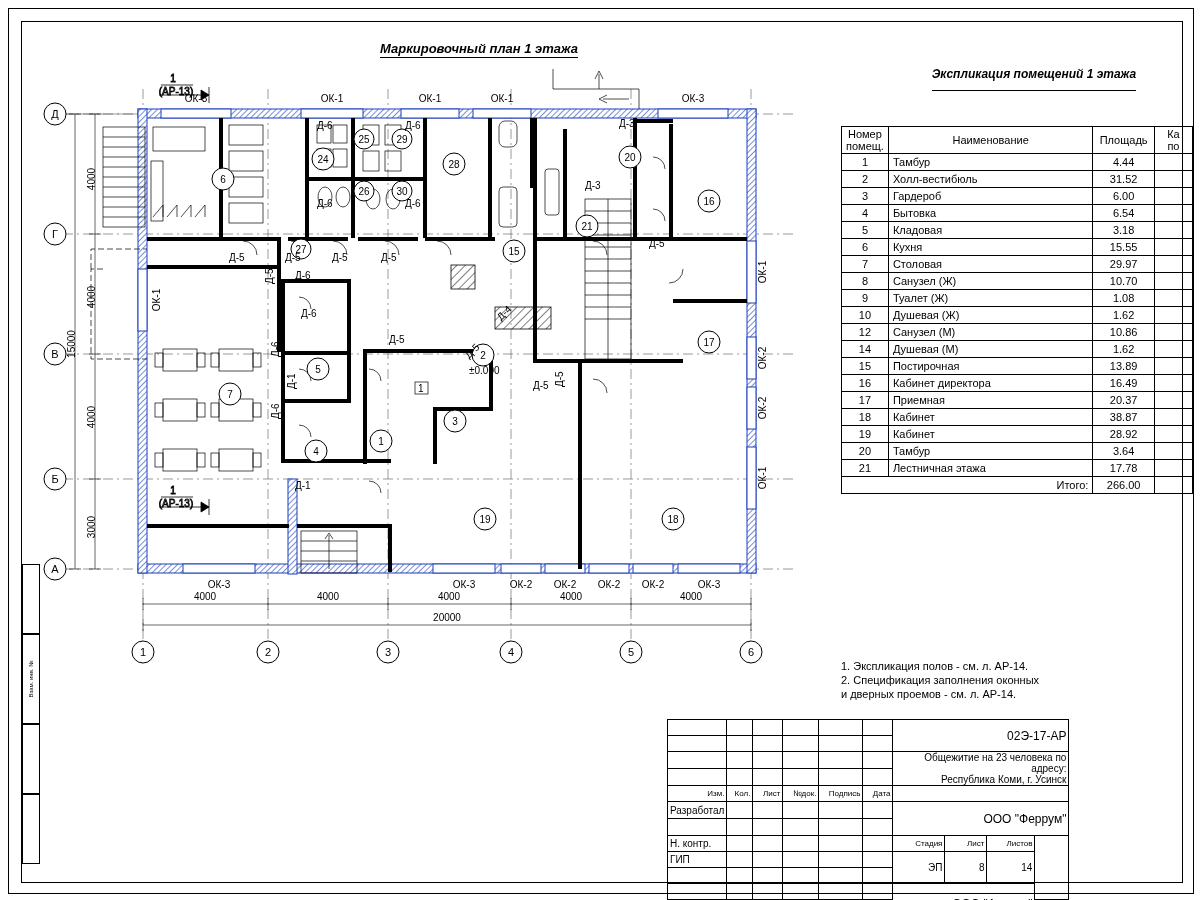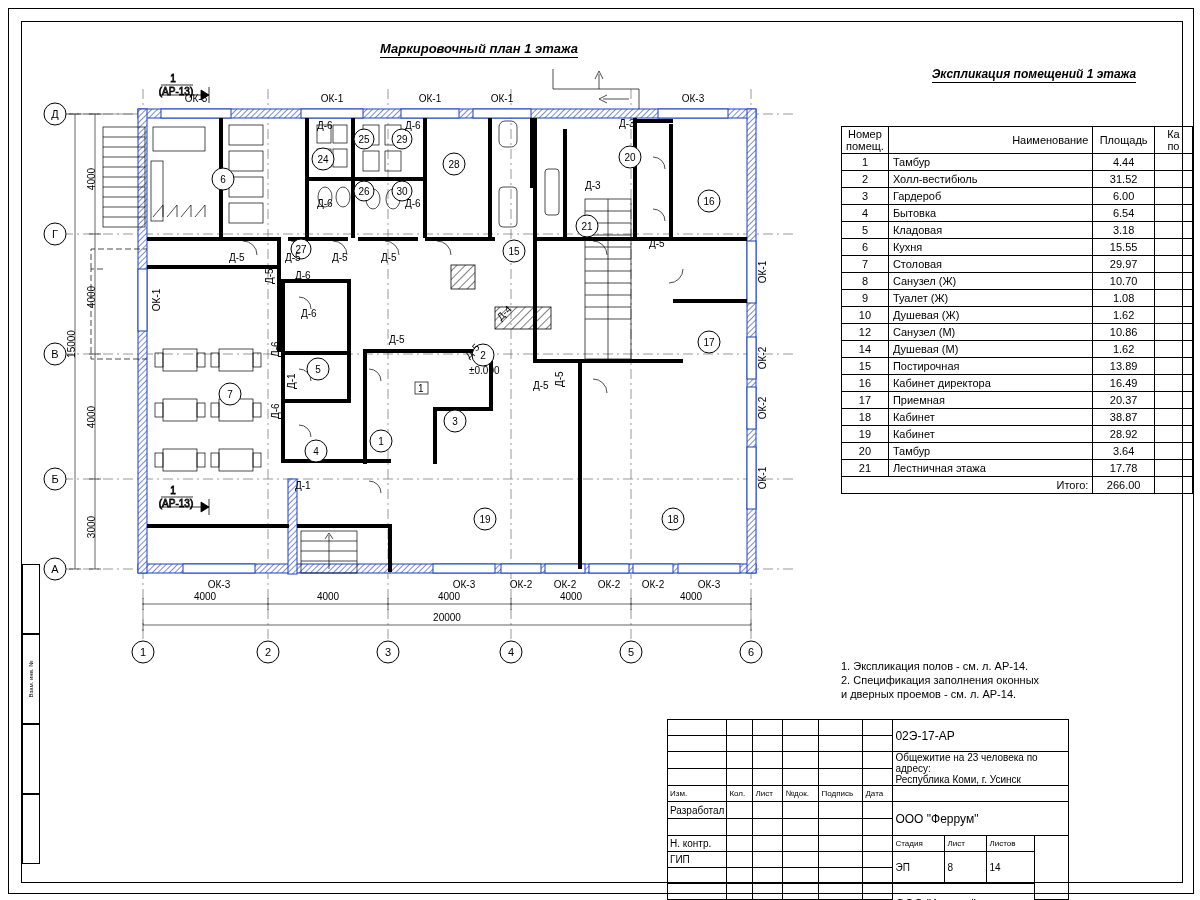--- a/index.html
+++ b/index.html
@@ -31,21 +31,21 @@
   
   .title-plan{
     position:absolute;left:300px;top:32px;width:340px;text-align:center;
     font-style:italic;font-weight:bold;font-size:13px;
   }
   .title-plan .u{border-bottom:1px solid #000;padding-bottom:1px;}
   .title-expl{
     position:absolute;left:860px;top:58px;width:330px;text-align:center;
     font-style:italic;font-weight:bold;font-size:12px;
   }
-  .title-expl .u{border-bottom:1px solid #000;padding-bottom:1px;}
+  .title-expl .u{border-bottom:1px solid #000;padding-bottom:9px;}
 
   
   .expl-table{
     position:absolute;left:832px;top:108px;border-collapse:collapse;
     font-size:11px;
     margin-top:9px;
   }
   .expl-table td,.expl-table th{
     border:1px solid #000;padding:1px 4px;height:17px;box-sizing:border-box;
     font-weight:normal;
@@ -57,21 +57,21 @@
   .col-cat{width:40px;text-align:center;}
   .total-lbl{text-align:right;padding-right:6px;}
 
   .notes{
     position:absolute;left:832px;top:650px;font-size:11px;line-height:14px;
   }
 
   
   .stamp{position:absolute;left:658px;top:710px;border-collapse:collapse;font-size:10px;}
   .stamp td{border:1px solid #000;box-sizing:border-box;padding:0 2px;height:16px;}
-  .stamp .c{text-align:left;}
+  .stamp .c{text-align:right;}
   .stamp .big{font-size:12px;}
   .stamp .sm{font-size:8px;}
 
   
   .plan{position:absolute;left:24px;top:60px;width:800px;height:600px;}
   svg{display:block;}
 
   .axis-circle{fill:#fff;stroke:#000;stroke-width:1;}
   .axis-label{font-size:11px;text-anchor:middle;dominant-baseline:central;}
   .room-num{font-size:10px;text-anchor:middle;dominant-baseline:central;}
@@ -511,21 +511,21 @@
   </svg>
   </div>
 
   <table class="expl-table">
     <thead>
       <tr>
         <th class="col-num">
           <div>Номер</div>
             <div>помещ.</div>
         </th>
-        <th class="col-name" style="text-align:right">Наименование</th>
+        <th class="col-name" style="text-align:center">Наименование</th>
         <th class="col-area">Площадь</th>
         <th class="col-cat">
           <div>Ка</div>
             <div>по</div>
         </th>
       </tr>
     </thead>
     <tbody id="expl-body">
         <tr>
           <td class="col-num">1</td>

